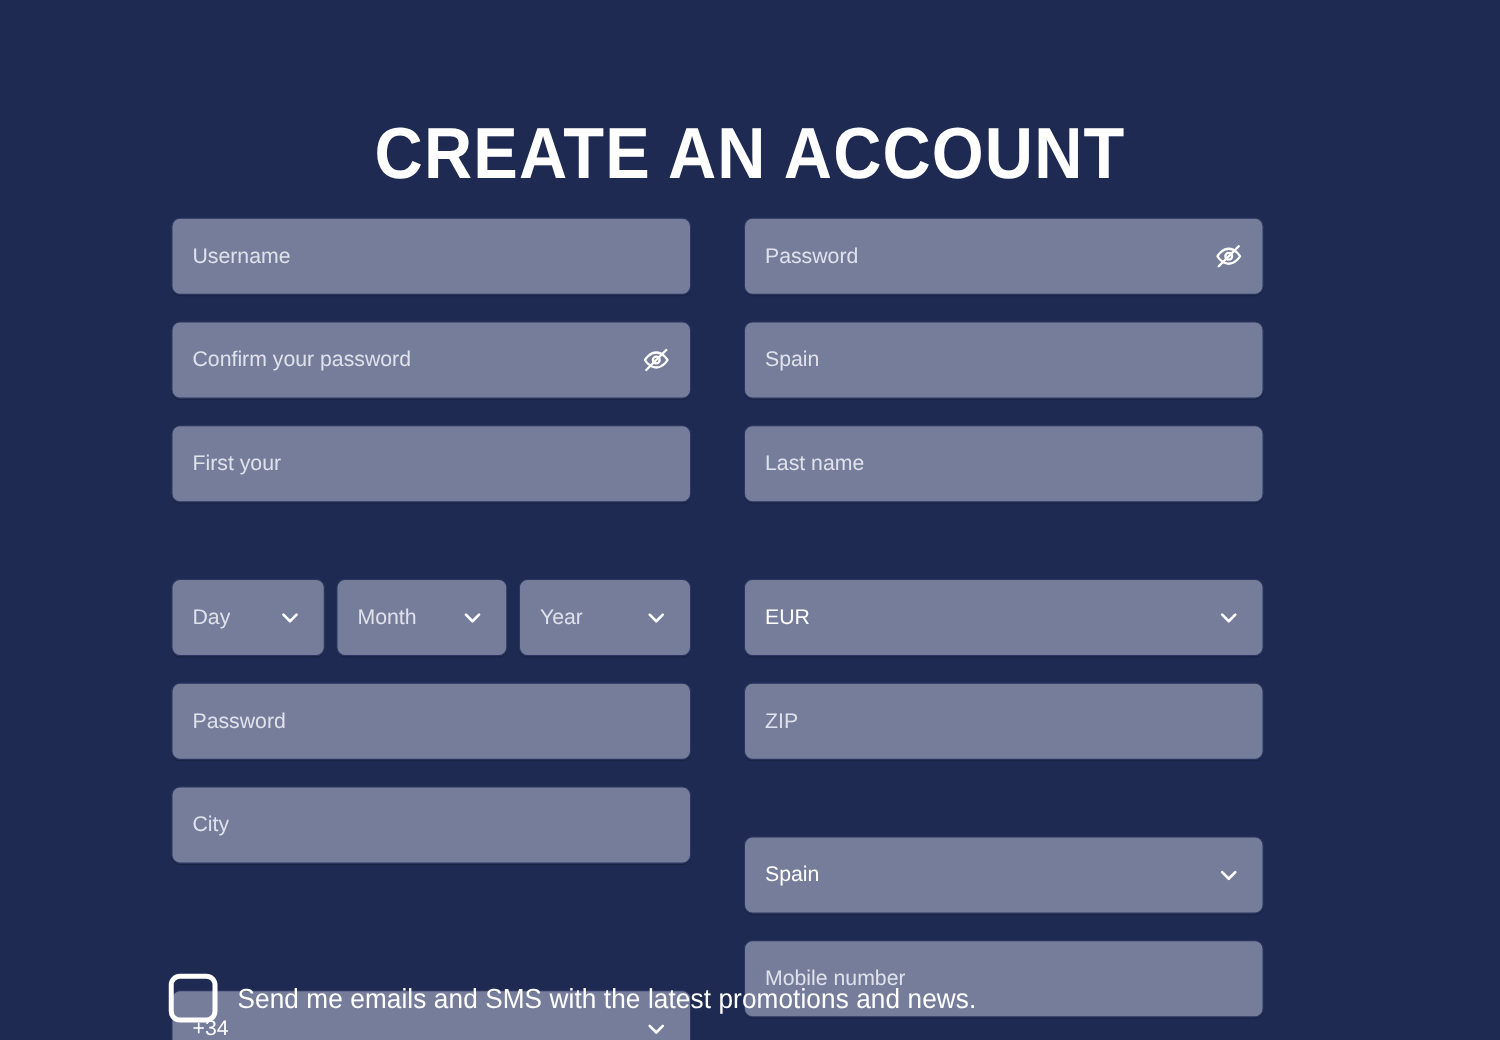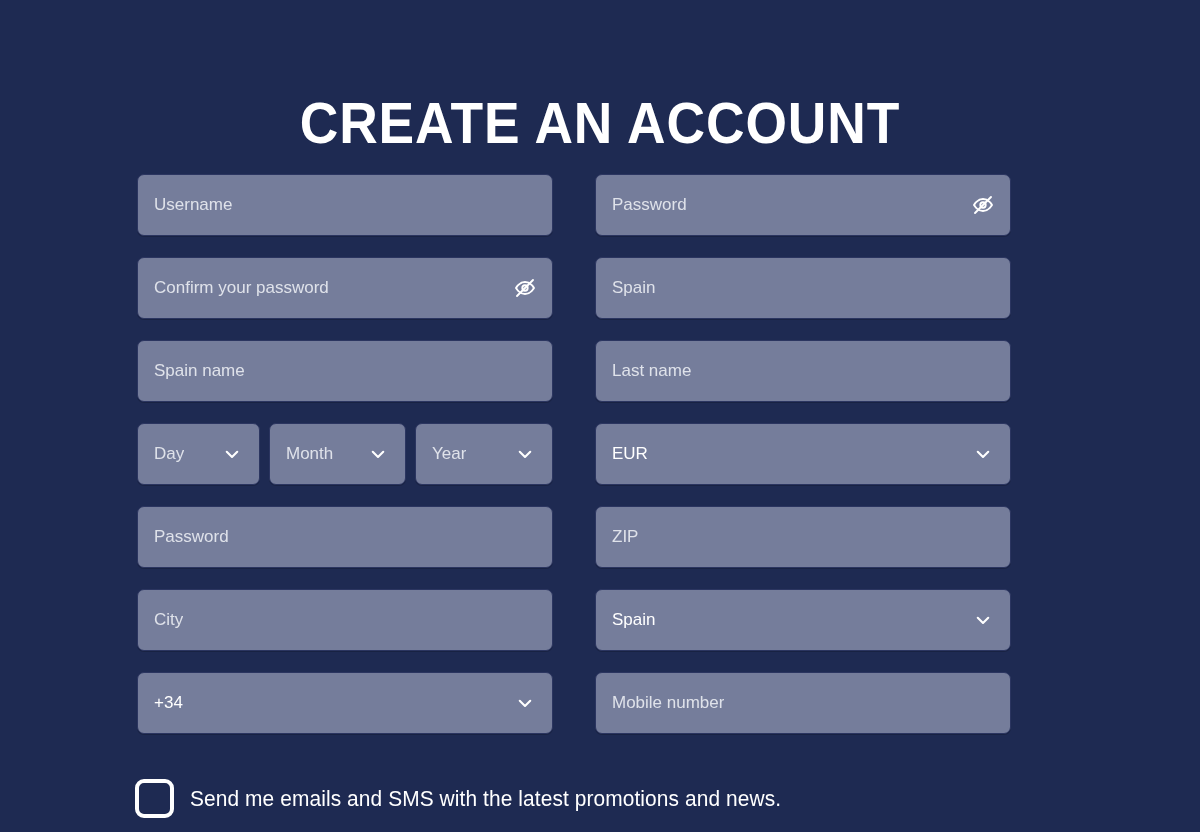--- a/index.html
+++ b/index.html
@@ -64,21 +64,21 @@
     display: flex;
     align-items: center;
     padding: 0 16px;
     cursor: text;
     box-shadow: 0 1px 0 rgba(0,0,0,0.18);
   }
   .field.full { width: 416px; }
   .field.w-day { width: 123px; }
   .field.w-month { width: 137px; }
   .field.w-year { width: 138px; }
-  .field.select { cursor: pointer; padding-right: 29px; }
+  .field.select { cursor: pointer; padding-right: 29px; margin-top: 40px; }
 
   .field-text {
     font-size: 17px;
     line-height: 20px;
     color: #dfe2ea;
     white-space: nowrap;
     overflow: hidden;
     user-select: none;
   }
   .field-text.value {
@@ -174,21 +174,21 @@
     <div class="col">
       <div class="field full">
         <span class="field-text">Spain</span>
       </div>
     </div>
   </div>
 
   <div class="form-row">
     <div class="col">
       <div class="field full">
-        <span class="field-text">Spain name</span>
+        <span class="field-text">First your</span>
       </div>
     </div>
     <div class="col">
       <div class="field full">
         <span class="field-text">Last name</span>
       </div>
     </div>
   </div>
 
   <div class="form-row">

